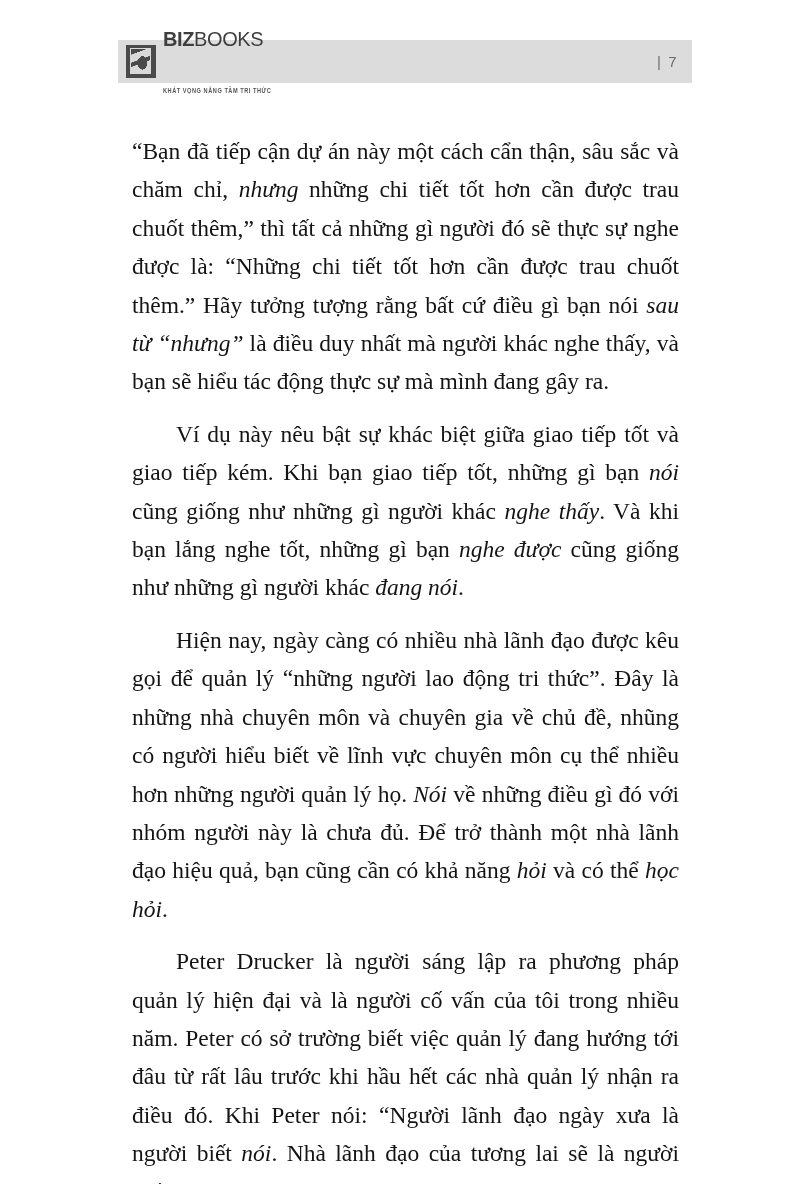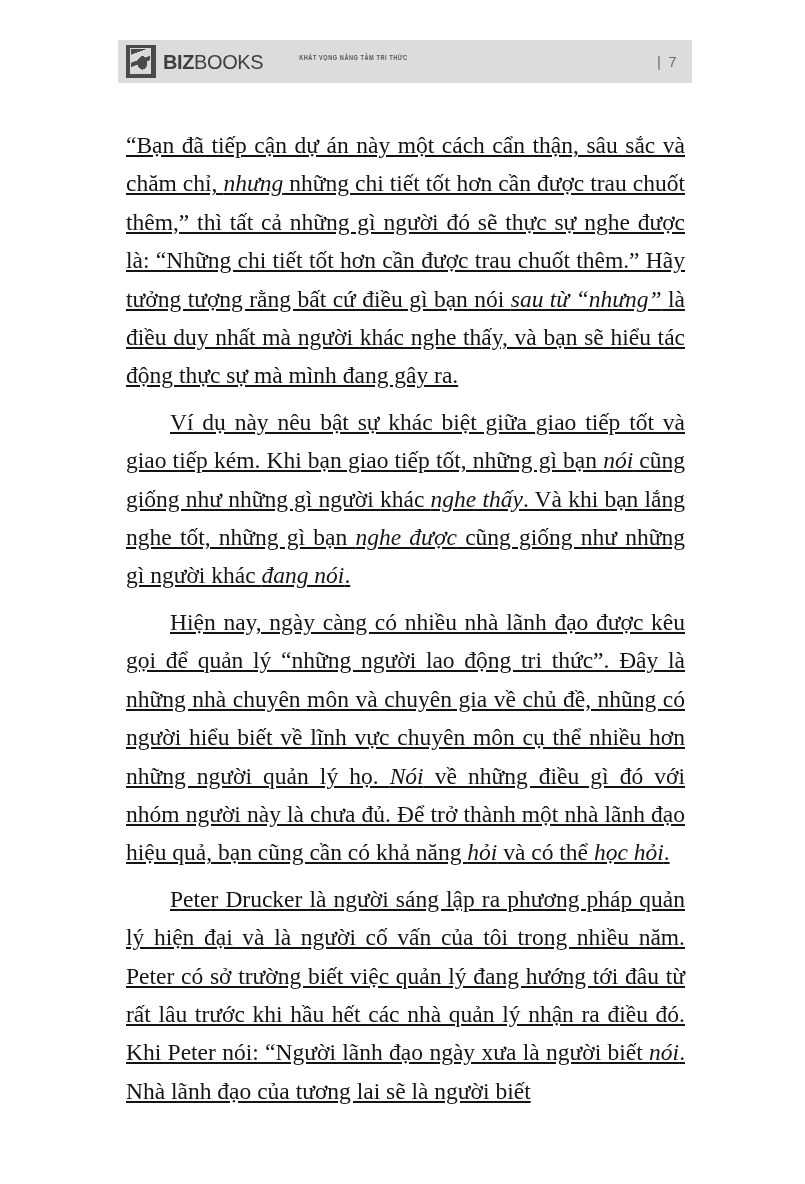--- a/index.html
+++ b/index.html
@@ -68,21 +68,21 @@
     top: 4px;
     width: 19px;
     height: 24px;
     background:
       radial-gradient(ellipse 8px 11px at 60% 58%, #4a4a4a 0 60%, transparent 61%),
       linear-gradient(160deg, #4a4a4a 0 18%, transparent 19% 44%, #4a4a4a 45% 58%, transparent 59%);
   }
 
   .brand-text {
     display: flex;
-    flex-direction: row;
+    flex-direction: column;
     justify-content: center;
     line-height: 1;
     gap: 36px;
   }
 
   .brand-title {
     font-family: "Liberation Sans", "DejaVu Sans", sans-serif;
     font-size: 20px;
     letter-spacing: -0.4px;
     color: #3f3f3f;
@@ -117,28 +117,27 @@
 
   
   .body-text {
     position: absolute;
     left: 118px;
     top: 118px;
     width: 575px;
   }
 
   .para {
-    margin: 8px;
+    margin: 14px;
     font-size: 23.5px;
     line-height: 38.4px;
     text-align: justify;
     text-justify: inter-word;
     color: #141414;
     hyphens: none;
-    text-decoration: underline;
   }
   .para.indent {
     text-indent: 44px;
   }
   .para .it {
     font-style: italic;
   }
 </style>
 </head>
 <body>

